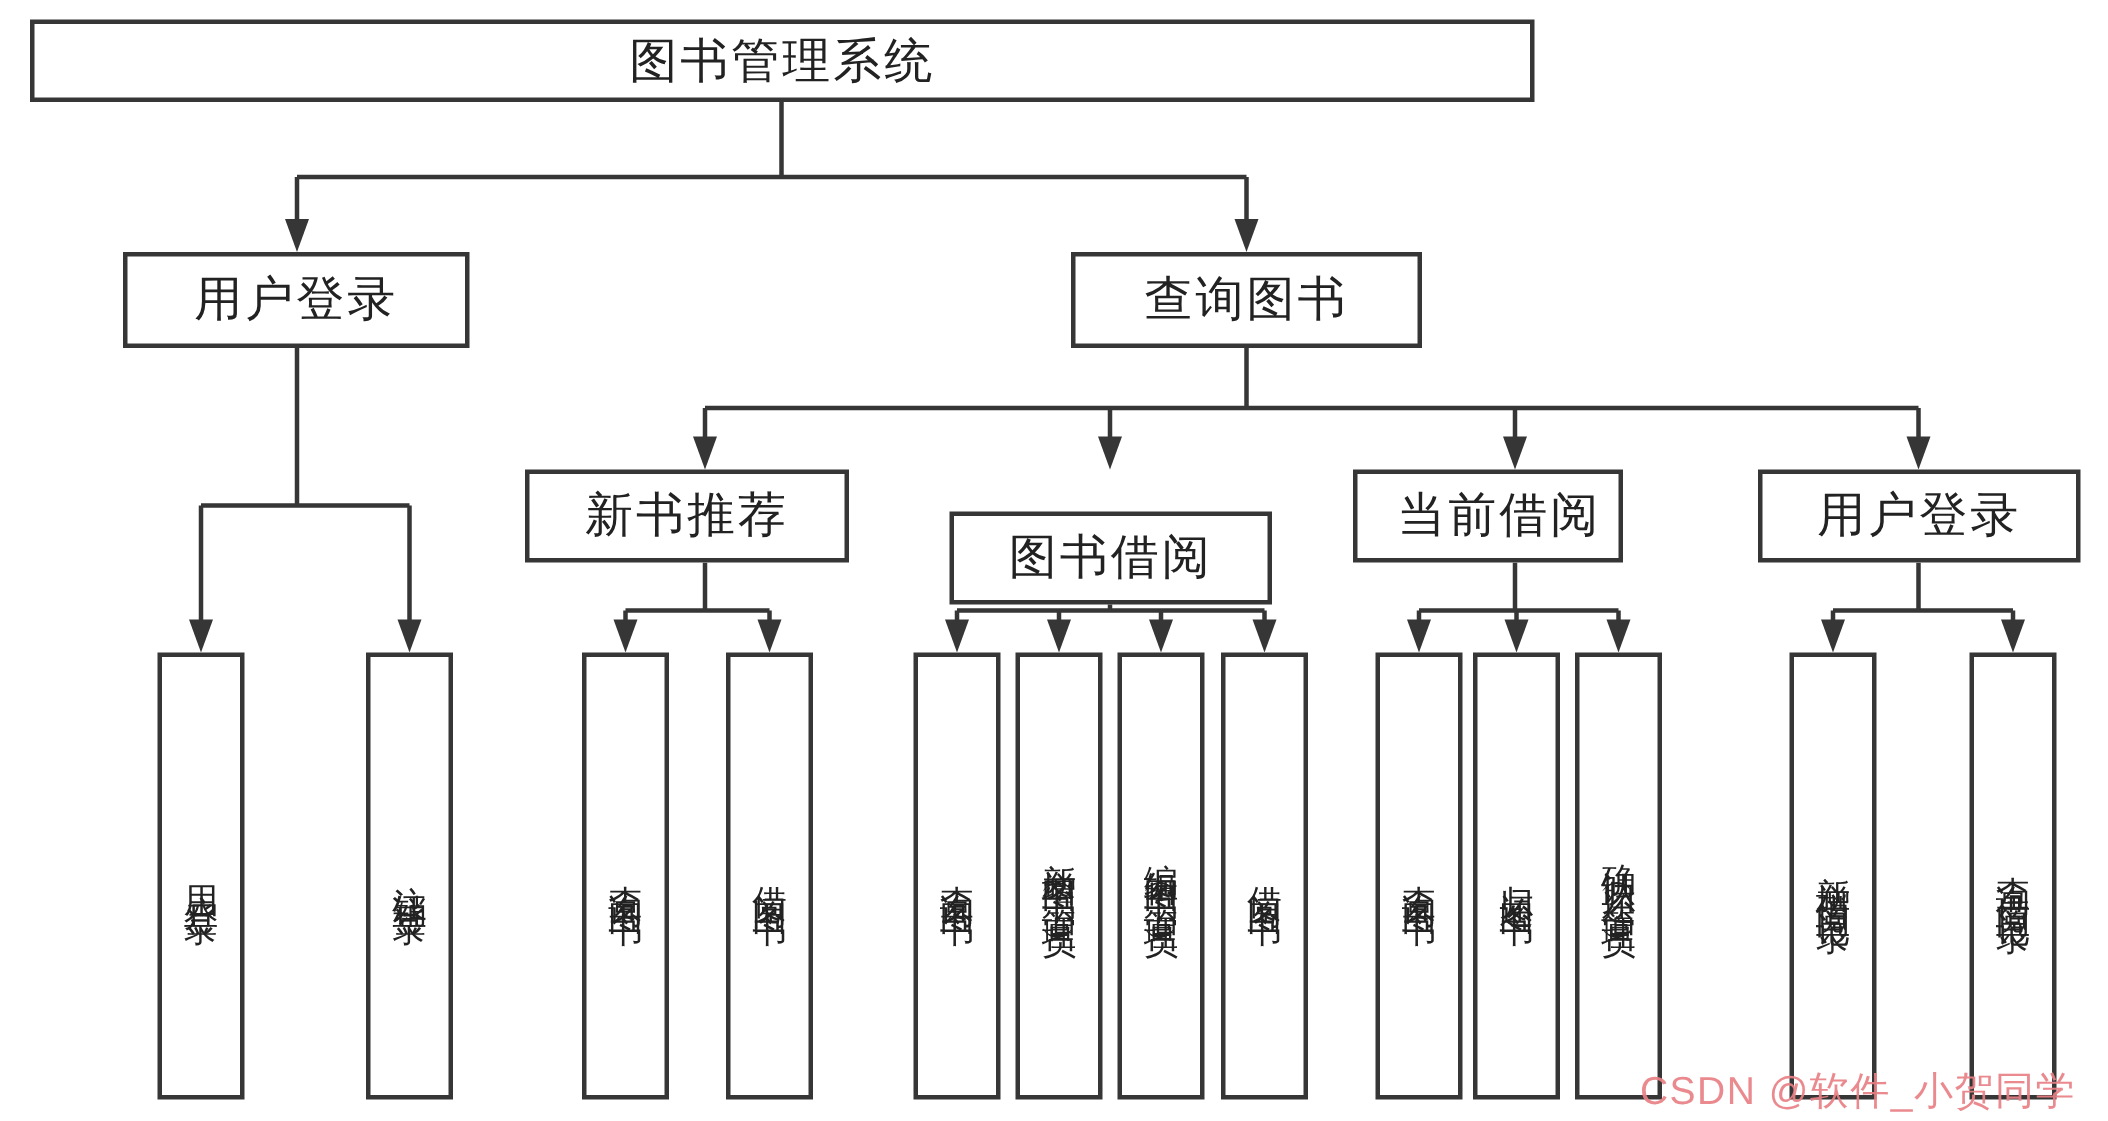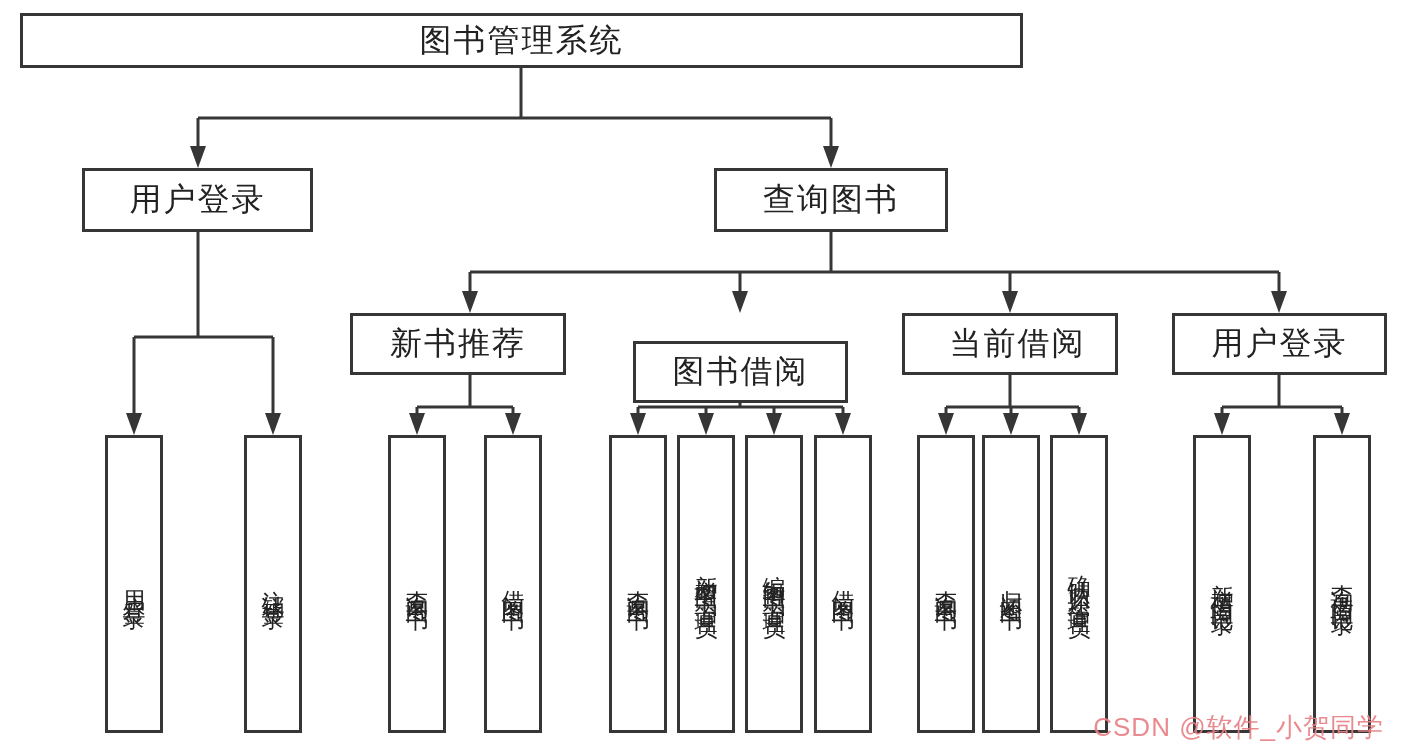--- a/index.html
+++ b/index.html
@@ -89,21 +89,21 @@
   <div class="node h-node" style="left:714px;top:168px;width:234px;height:64px;">
     <span>查询图书</span>
   </div>
 
   <div class="node h-node" style="left:350px;top:313px;width:216px;height:62px;">
     <span>新书推荐</span>
   </div>
   <div class="node h-node" style="left:633px;top:313px;width:215px;height:62px;margin-top:28px;">
     <span>图书借阅</span>
   </div>
-  <div class="node h-node" style="left:902px;top:313px;width:216px;height:62px;padding-left:15px;">
+  <div class="node h-node" style="left:902px;top:313px;width:180px;height:62px;padding-left:15px;">
     <span>当前借阅</span>
   </div>
   <div class="node h-node" style="left:1172px;top:313px;width:215px;height:62px;">
     <span>用户登录</span>
   </div>
 
   <div class="node v-node" style="left:105px;top:435px;width:58px;height:298px;">
     <span>用户登录</span>
   </div>
   <div class="node v-node" style="left:244px;top:435px;width:58px;height:298px;">

